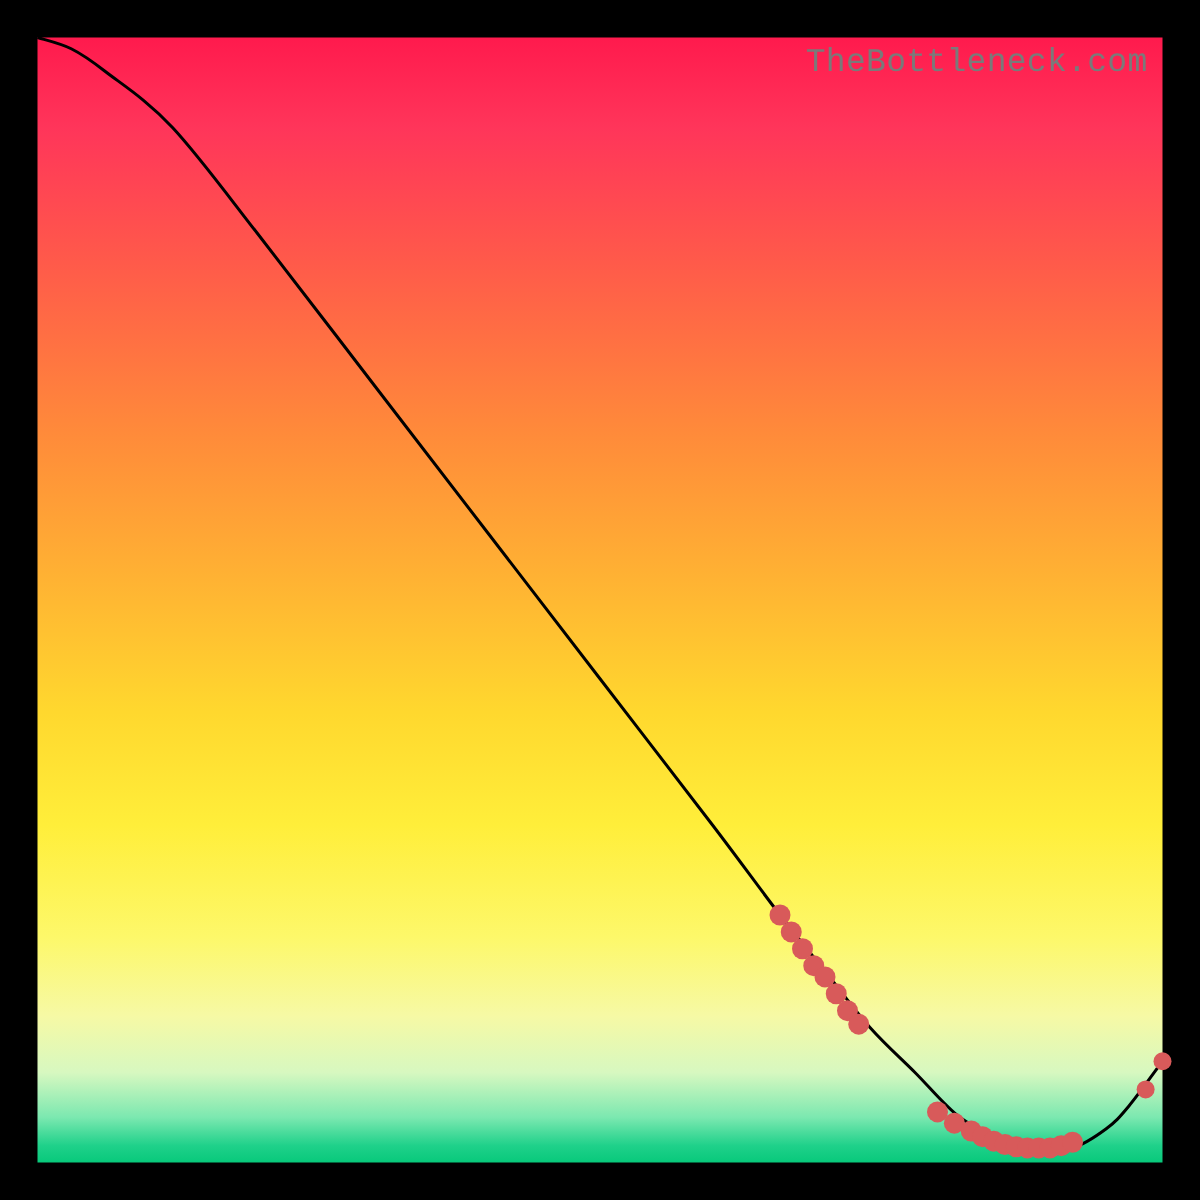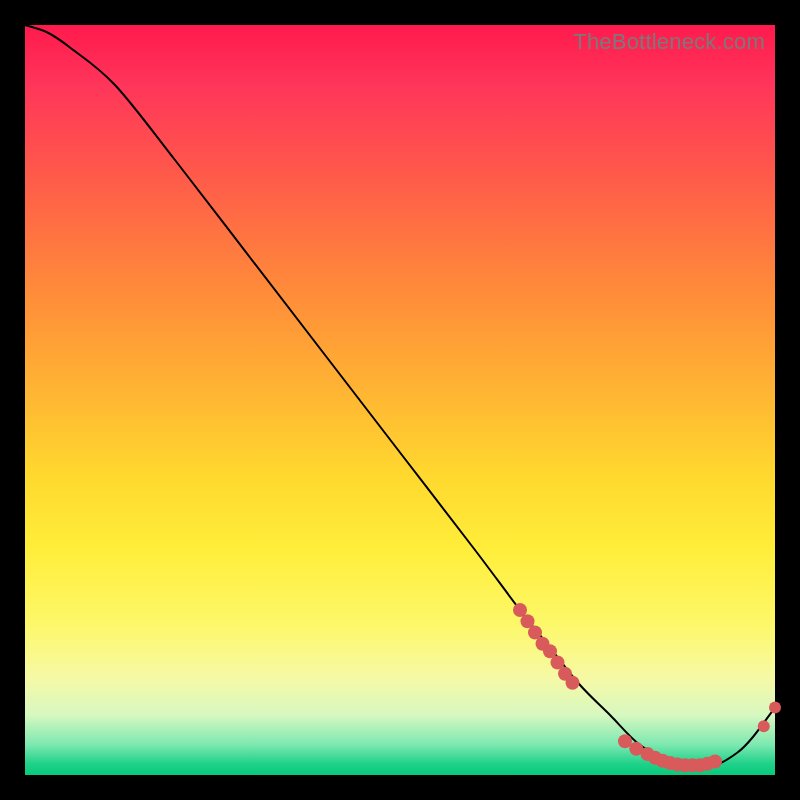--- a/index.html
+++ b/index.html
@@ -9,20 +9,21 @@
     height: 800px;
     background: #000;
     overflow: hidden;
     font-family: Arial, Helvetica, sans-serif;
   }
   .outer {
     position: relative;
     width: 664px;
     height: 800px;
     background: #000;
+    font-family: Liberation Mono, monospace;
   }
   .plot {
     position: absolute;
     left: 25px;
     top: 25px;
     width: 750px;
     height: 750px;
     
     background: linear-gradient(
       to bottom,

